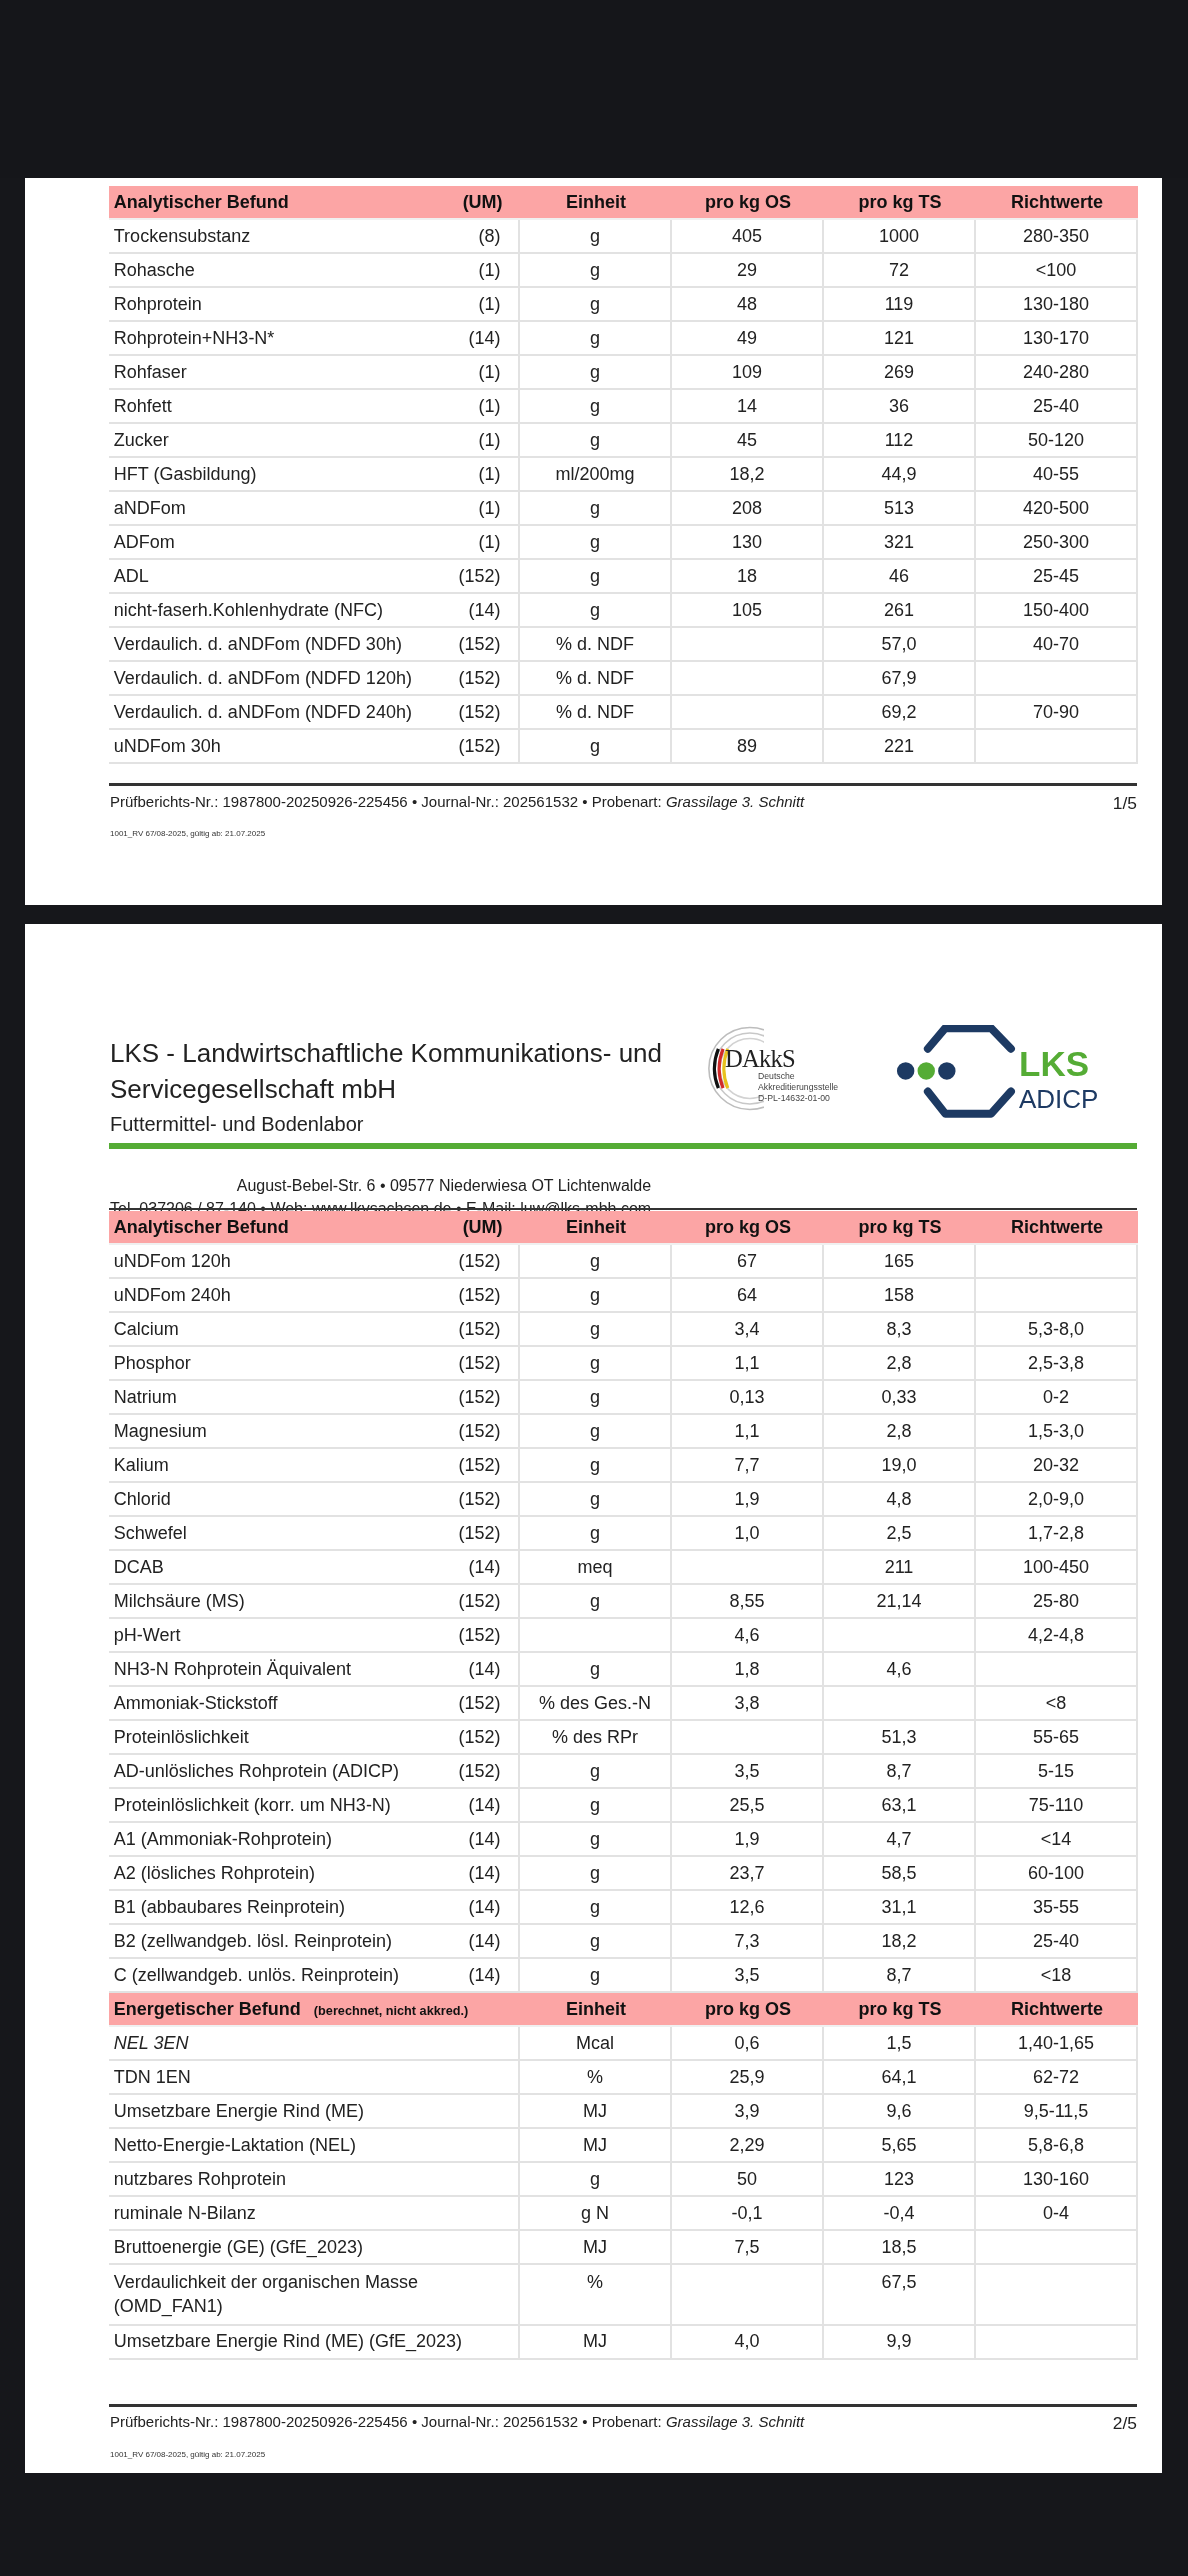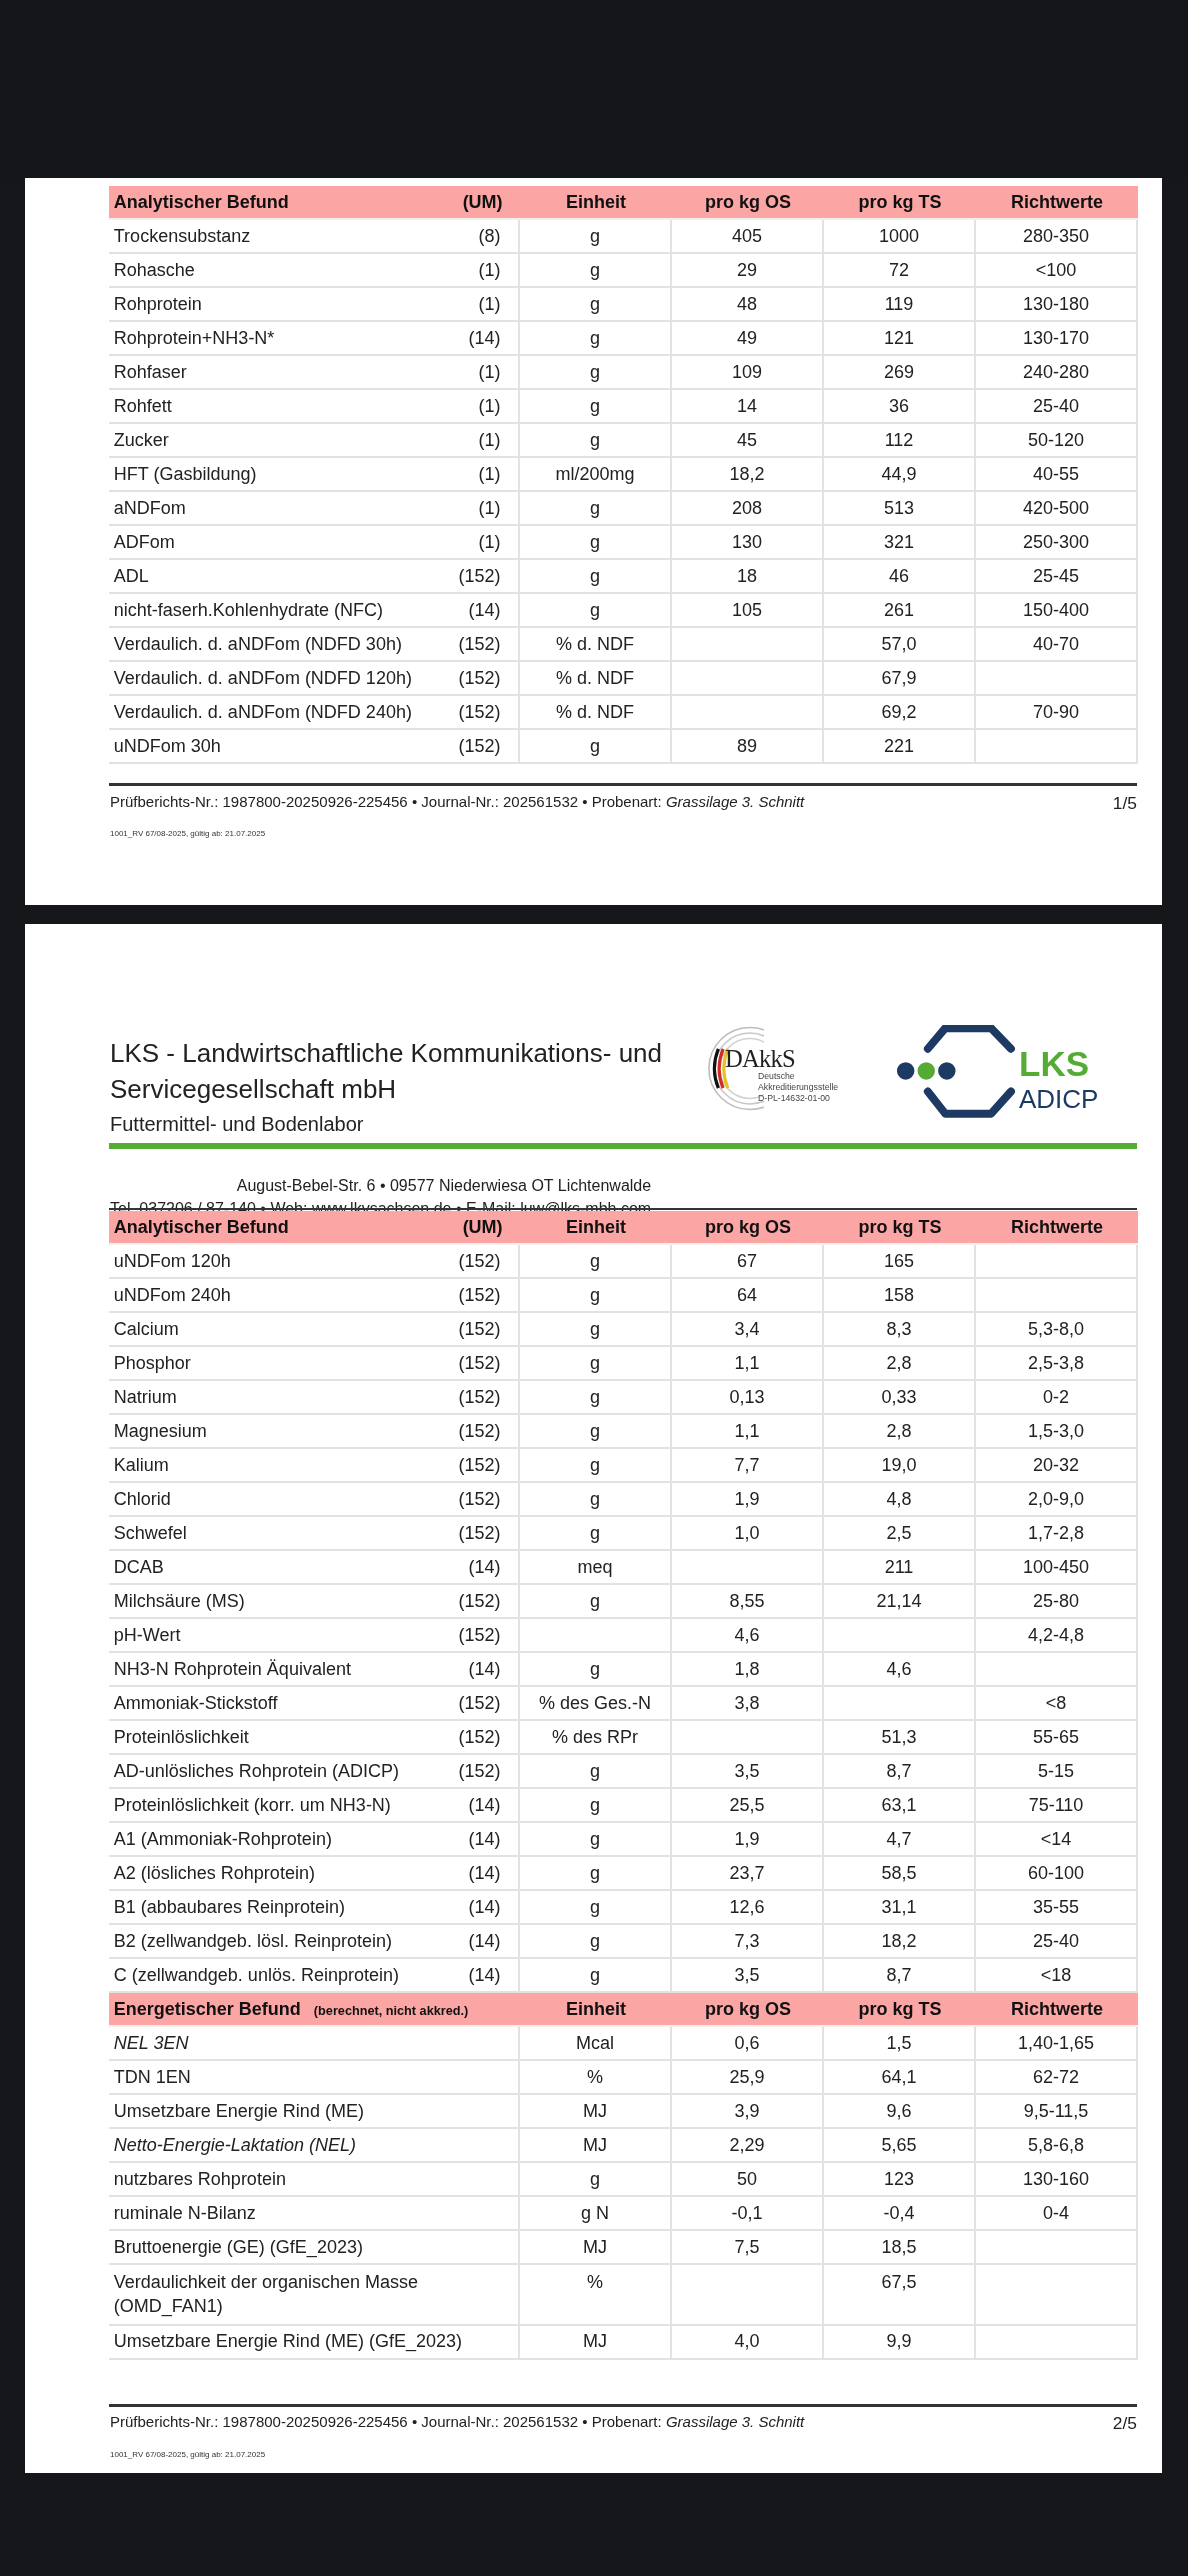--- a/index.html
+++ b/index.html
@@ -487,21 +487,21 @@
           <td class="c-rw">62-72</td>
         </tr>
         <tr>
           <td class="c-name" colspan="2" style="border-right: 2.4px solid rgb(226, 226, 226);">Umsetzbare Energie Rind (ME)</td>
           <td class="c-unit">MJ</td>
           <td class="c-os">3,9</td>
           <td class="c-ts">9,6</td>
           <td class="c-rw">9,5-11,5</td>
         </tr>
         <tr>
-          <td class="c-name" colspan="2" style="border-right: 2.4px solid rgb(226, 226, 226); font-style: italic;">Netto-Energie-Laktation (NEL)</td>
+          <td class="c-name" colspan="2" style="border-right: 2.4px solid rgb(226, 226, 226);">Netto-Energie-Laktation (NEL)</td>
           <td class="c-unit">MJ</td>
           <td class="c-os">2,29</td>
           <td class="c-ts">5,65</td>
           <td class="c-rw">5,8-6,8</td>
         </tr>
         <tr>
           <td class="c-name" colspan="2" style="border-right: 2.4px solid rgb(226, 226, 226);">nutzbares Rohprotein</td>
           <td class="c-unit">g</td>
           <td class="c-os">50</td>
           <td class="c-ts">123</td>

